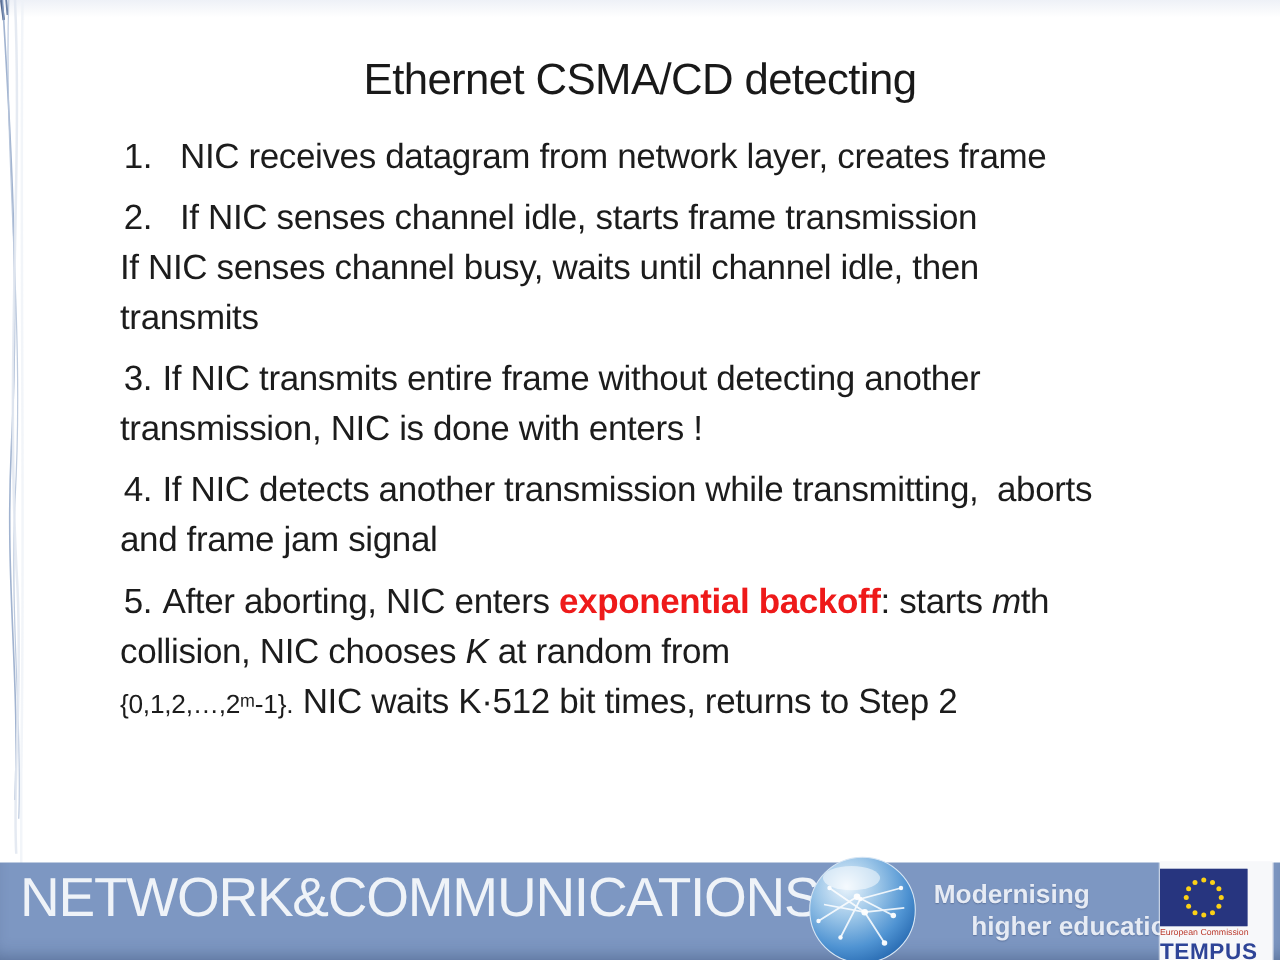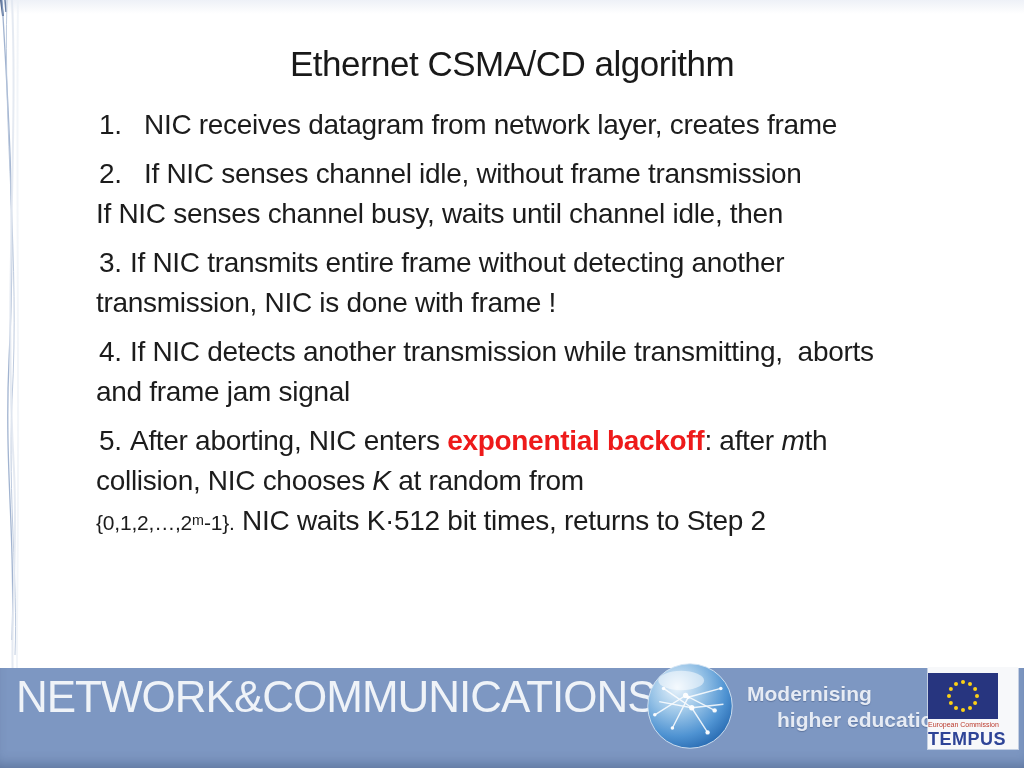--- a/index.html
+++ b/index.html
@@ -24,21 +24,21 @@
   .line{white-space:pre-wrap;margin-left:44px;}
   .num{display:inline-block;}
   .num.wide{width:45px;}
   .num.narrow{width:31px;}
   .cont{margin-left:41px;}
   .red{color:#ee1a1a;font-weight:700;}
   .it{font-style:italic;}
   .small{font-size:21px;letter-spacing:-0.2px;}
 
   .footer{
-    position:absolute;left:0;bottom:0;width:1024px;height:100px;
+    position:absolute;left:0;bottom:0;width:1024px;height:78px;
     background:#7d97c2;
     box-shadow:inset 0 -10px 14px -8px rgba(43,62,97,.45);
     text-decoration:underline;
   }
   .brand{
     position:absolute;left:16px;top:7px;
     font-size:44px;font-weight:400;letter-spacing:-1px;
     color:#eff3f8;line-height:1;
   }
   .globe{position:absolute;left:646px;top:-6px;width:88px;height:88px;}
@@ -66,45 +66,46 @@
 
 <svg class="left-lines" viewBox="0 0 30 768" aria-hidden="true">
   <path d="M1,0 L3,16" stroke="#53688e" stroke-width="2" fill="none"></path>
   <path d="M5,0 L6,12" stroke="#6d82a6" stroke-width="1.5" fill="none"></path>
   <path d="M2,0 C8,100 16,220 9,360 C4,470 16,540 12,640" stroke="#8aa0c4" stroke-width="1.3" fill="none" opacity="0.8"></path>
   <path d="M7,0 C3,130 20,260 12,400 C8,500 18,580 15,655" stroke="#b6c4da" stroke-width="1" fill="none" opacity="0.9"></path>
   <path d="M12,0 C18,140 4,300 14,470 C18,560 10,620 13,683" stroke="#e2e8f1" stroke-width="2" fill="none" opacity="0.9"></path>
   <path d="M18,0 C16,200 20,420 17,620 L17,768" stroke="#eef2f7" stroke-width="2" fill="none" opacity="0.75"></path>
 </svg>
 
-<h1 class="title">Ethernet CSMA/CD algorithm</h1>
+<h1 class="title">Ethernet CSMA/CD detecting</h1>
 
 <div class="list">
 
   <div class="item">
     <div class="line"><span class="num wide">1.</span><span>NIC receives datagram from network layer, creates frame</span></div>
   </div>
 
   <div class="item">
-    <div class="line"><span class="num wide">2.</span><span>If NIC senses channel idle, without frame transmission</span></div>
+    <div class="line"><span class="num wide">2.</span><span>If NIC senses channel idle, starts frame transmission</span></div>
     <div class="line cont">If NIC senses channel busy, waits until channel idle, then</div>
+    <div class="line cont">transmits</div>
   </div>
 
   <div class="item">
     <div class="line"><span class="num narrow">3.</span><span>If NIC transmits entire frame without detecting another</span></div>
-    <div class="line cont">transmission, NIC is done with frame !</div>
+    <div class="line cont">transmission, NIC is done with enters !</div>
   </div>
 
   <div class="item">
     <div class="line"><span class="num narrow">4.</span><span>If NIC detects another transmission while transmitting,  aborts</span></div>
     <div class="line cont">and frame jam signal</div>
   </div>
 
   <div class="item">
-    <div class="line"><span class="num narrow">5.</span><span><span>After aborting, NIC enters </span><span class="red">exponential backoff</span><span>: after </span><span class="it">m</span><span>th</span></span></div>
+    <div class="line"><span class="num narrow">5.</span><span><span>After aborting, NIC enters </span><span class="red">exponential backoff</span><span>: starts </span><span class="it">m</span><span>th</span></span></div>
     <div class="line cont"><span>collision, NIC chooses </span><span class="it">K</span><span> at random from</span></div>
     <div class="line cont"><span class="small">{0,1,2,…,2ᵐ-1}.</span><span> NIC waits K·512 bit times, returns to Step 2</span></div>
   </div>
 
 </div>
 
 <div class="footer">
   <div class="brand">NETWORK&amp;COMMUNICATIONS</div>
 
   <svg class="globe" viewBox="0 0 100 100" aria-hidden="true">

